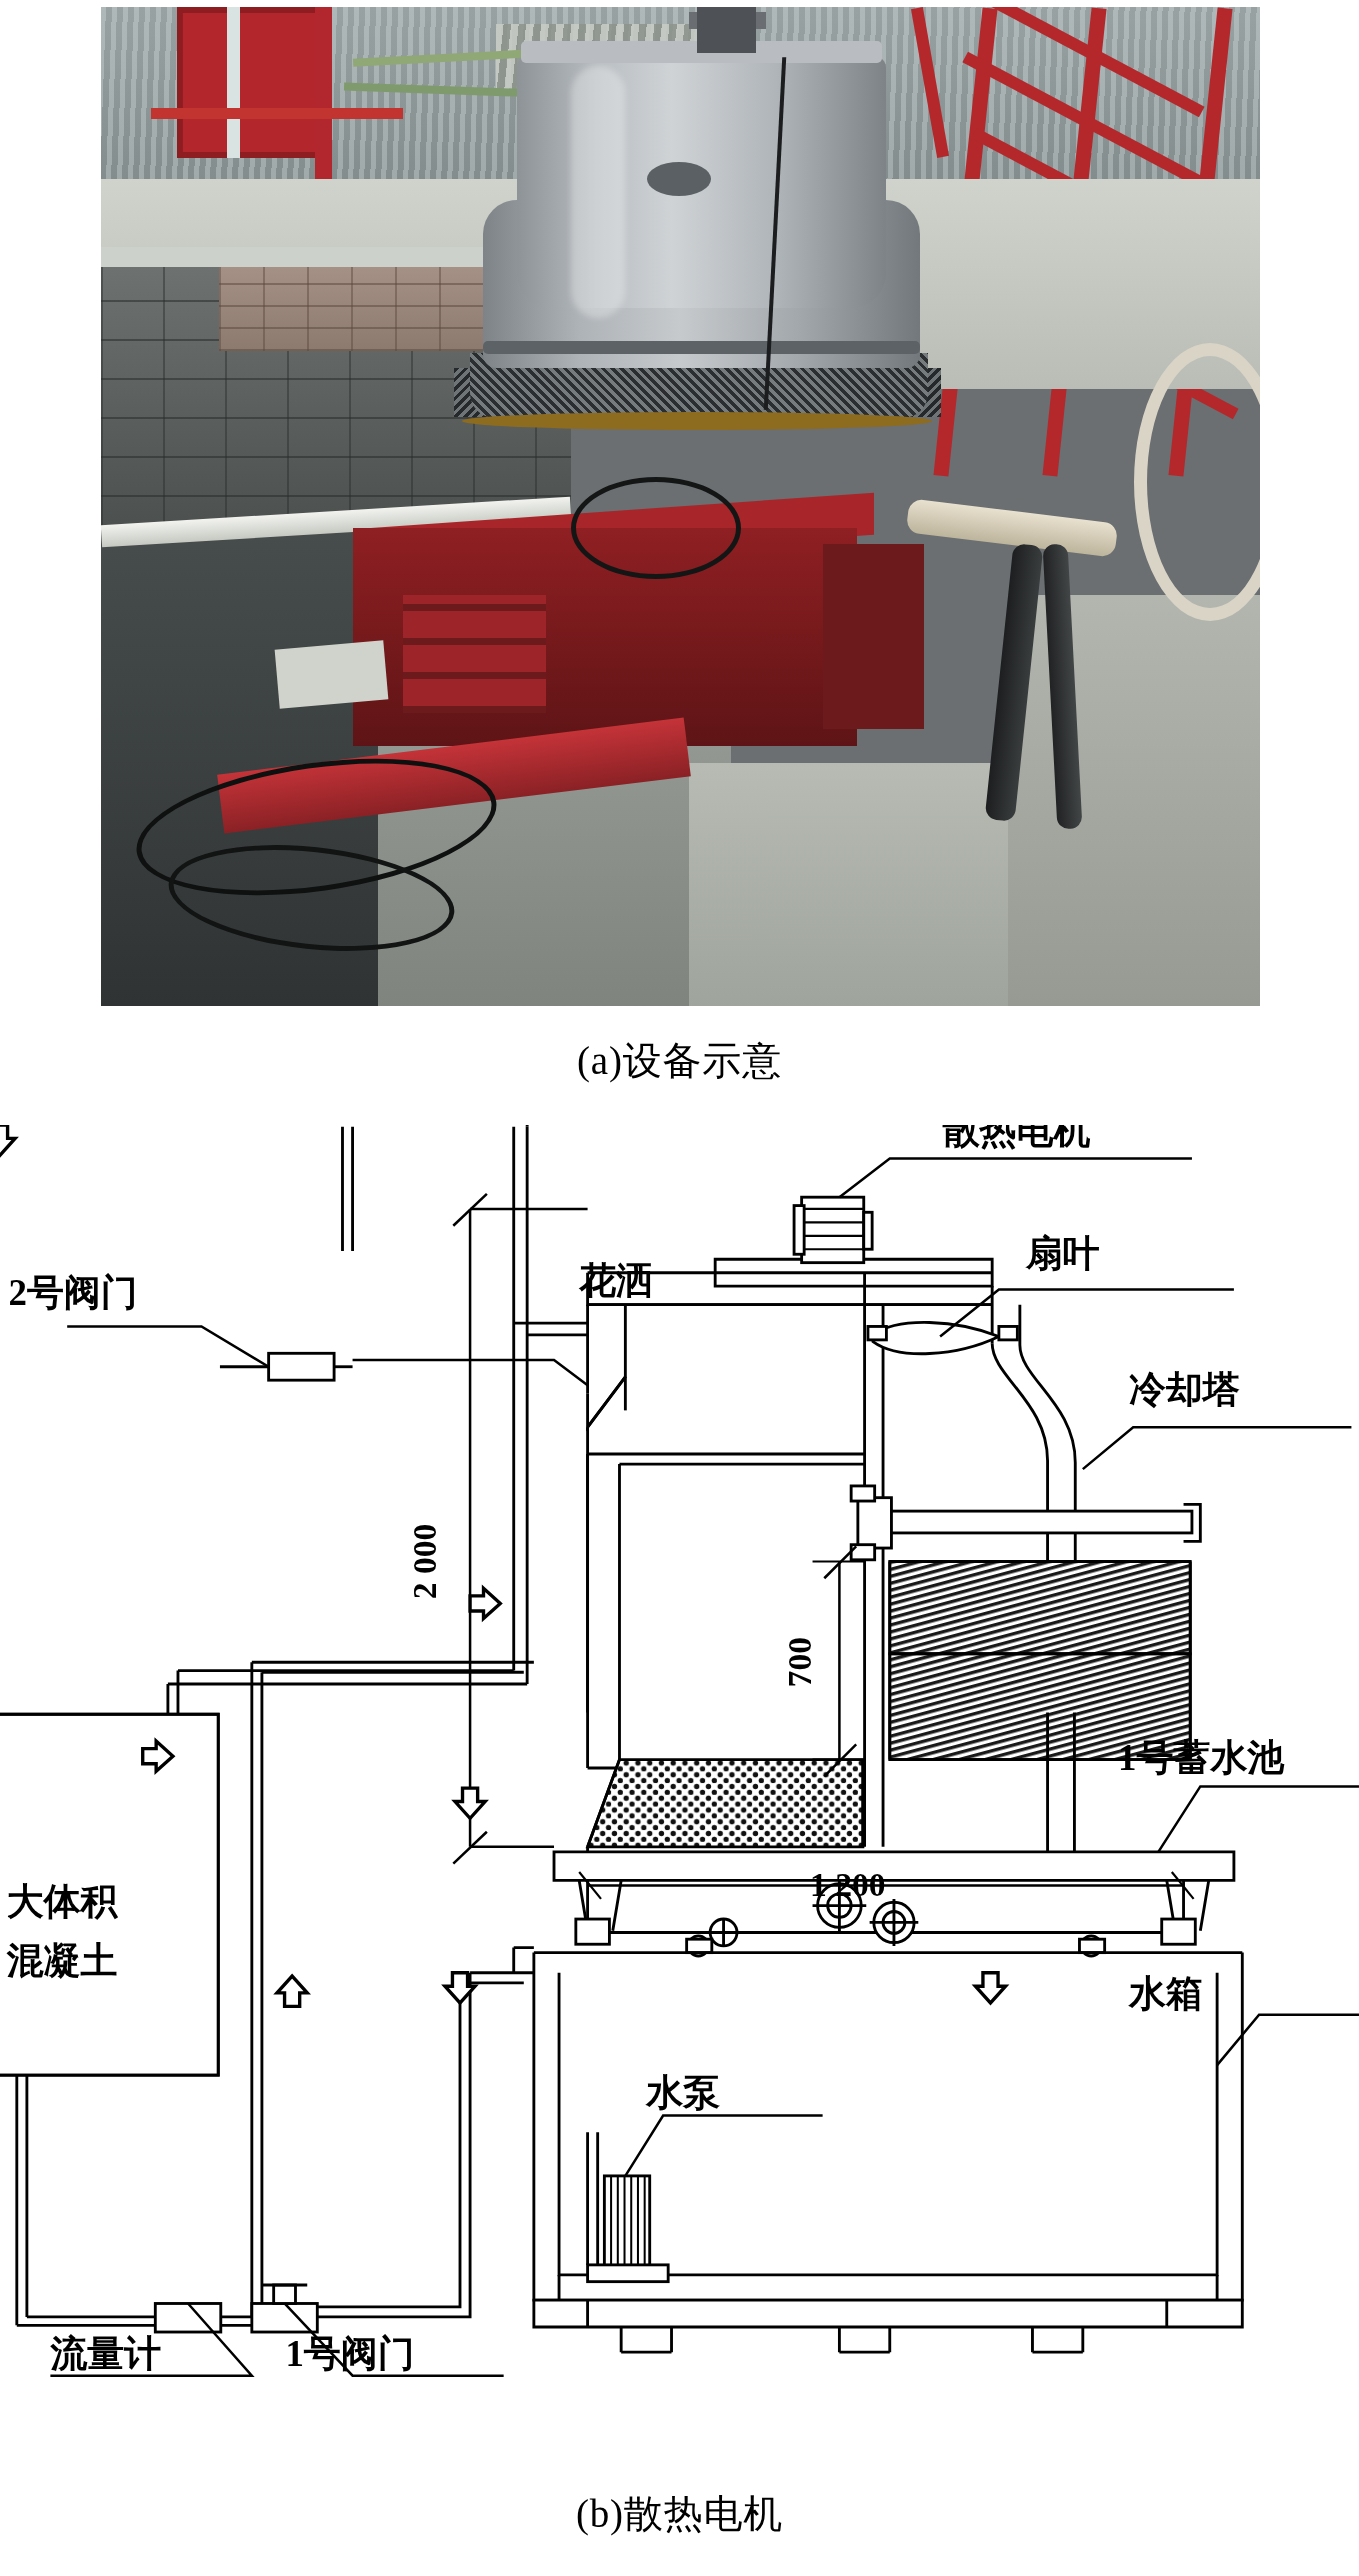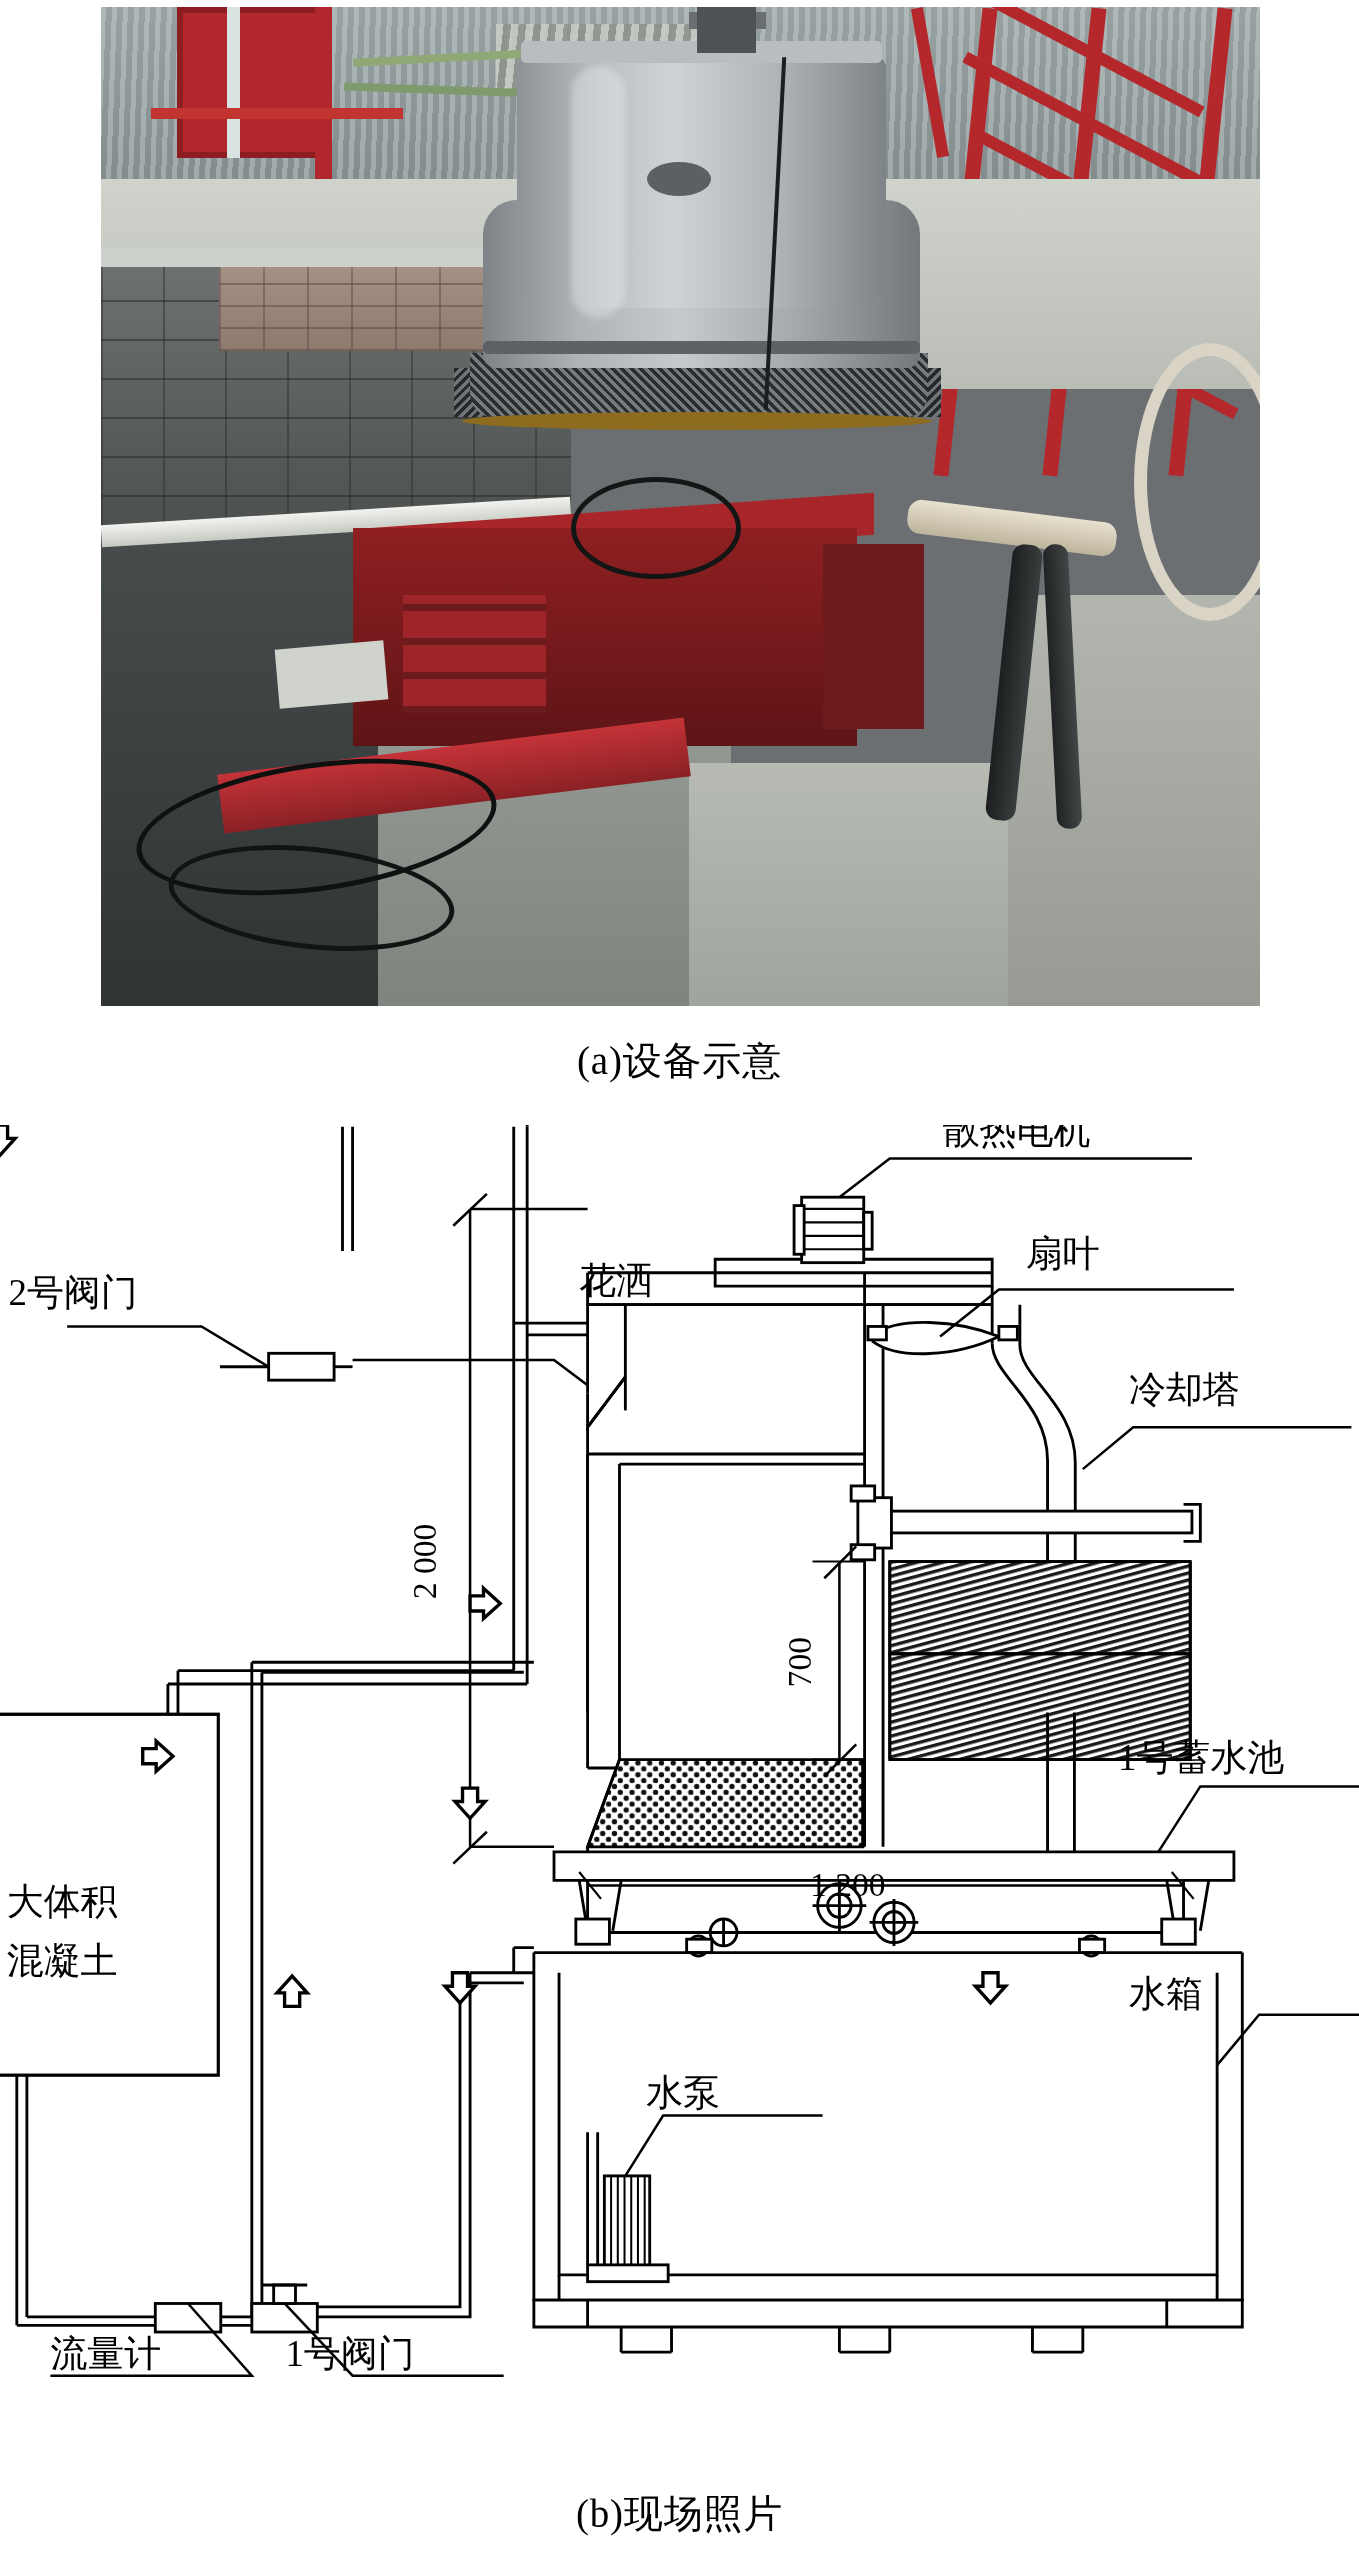--- a/index.html
+++ b/index.html
@@ -86,21 +86,21 @@
   .wirebot{left:34px;top:756px;width:353px;height:118px;border:5.9px solid #0f1111;border-radius:50%;background:transparent;transform:rotate(-8deg);}
   .wirebot2{left:67px;top:840px;width:277px;height:92px;border:5px solid #121414;border-radius:50%;background:transparent;transform:rotate(6deg);}
   .plate{left:176px;top:638px;width:109px;height:59px;background:#cfd3cc;transform:rotate(-5deg);}
 
   
   .cap{position:absolute;width:1359px;text-align:center;font-size:39px;letter-spacing:0.8px;}
   #cap-a{top:1034px;}
   #cap-b{top:2487px;}
 
   
-  #diagram{position:absolute;left:0;top:1125px;width:1359px;height:1343px;}
+  #diagram{position:absolute;left:0;top:1125px;width:1359px;height:1343px;font-weight:bold;}
   svg{display:block;}
   .lbl{font-family:"Liberation Serif",serif;font-size:44px;fill:#000;}
   .dim{font-family:"Liberation Serif",serif;font-size:40px;fill:#000;}
 </style>
 </head>
 <body>
 
 <div class="page">
 
   <div class="photo-wrap">
@@ -397,16 +397,16 @@
     <text class="lbl" x="8" y="1010" text-anchor="start">混凝土</text>
     <text class="lbl" x="770" y="1168" text-anchor="start">水泵</text>
     <text class="lbl" x="1345" y="1050" text-anchor="start">水箱</text>
 
     <text class="dim" x="520" y="520" transform="rotate(-90 520 520)" text-anchor="middle">2 000</text>
     <text class="dim" x="966" y="640" transform="rotate(-90 966 640)" text-anchor="middle">700</text>
     <text class="dim" x="1010" y="918" text-anchor="middle">1 200</text>
   </svg>
   </div>
 
-  <div class="cap" id="cap-b">(b)现场照片</div>
+  <div class="cap" id="cap-b">(b)散热电机</div>
 
 </div>
 
 
 </body></html>

